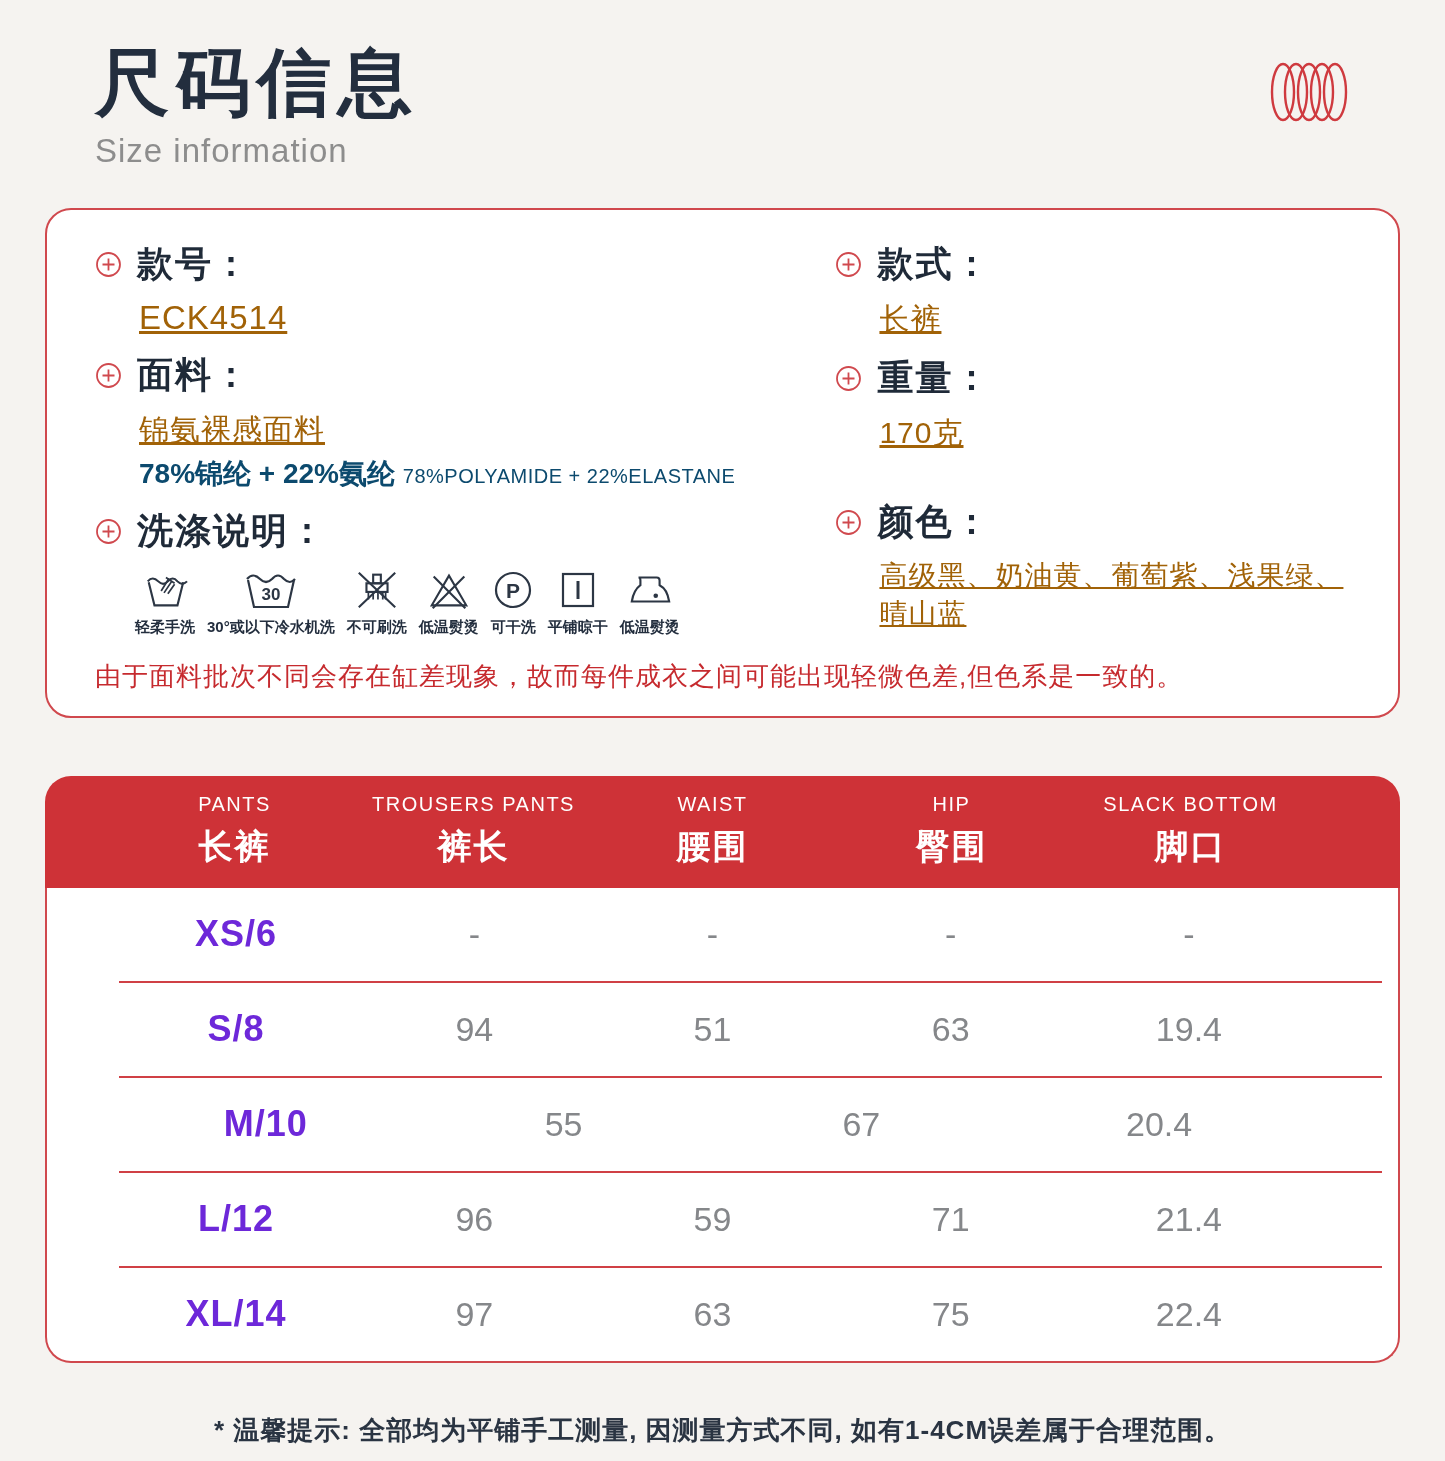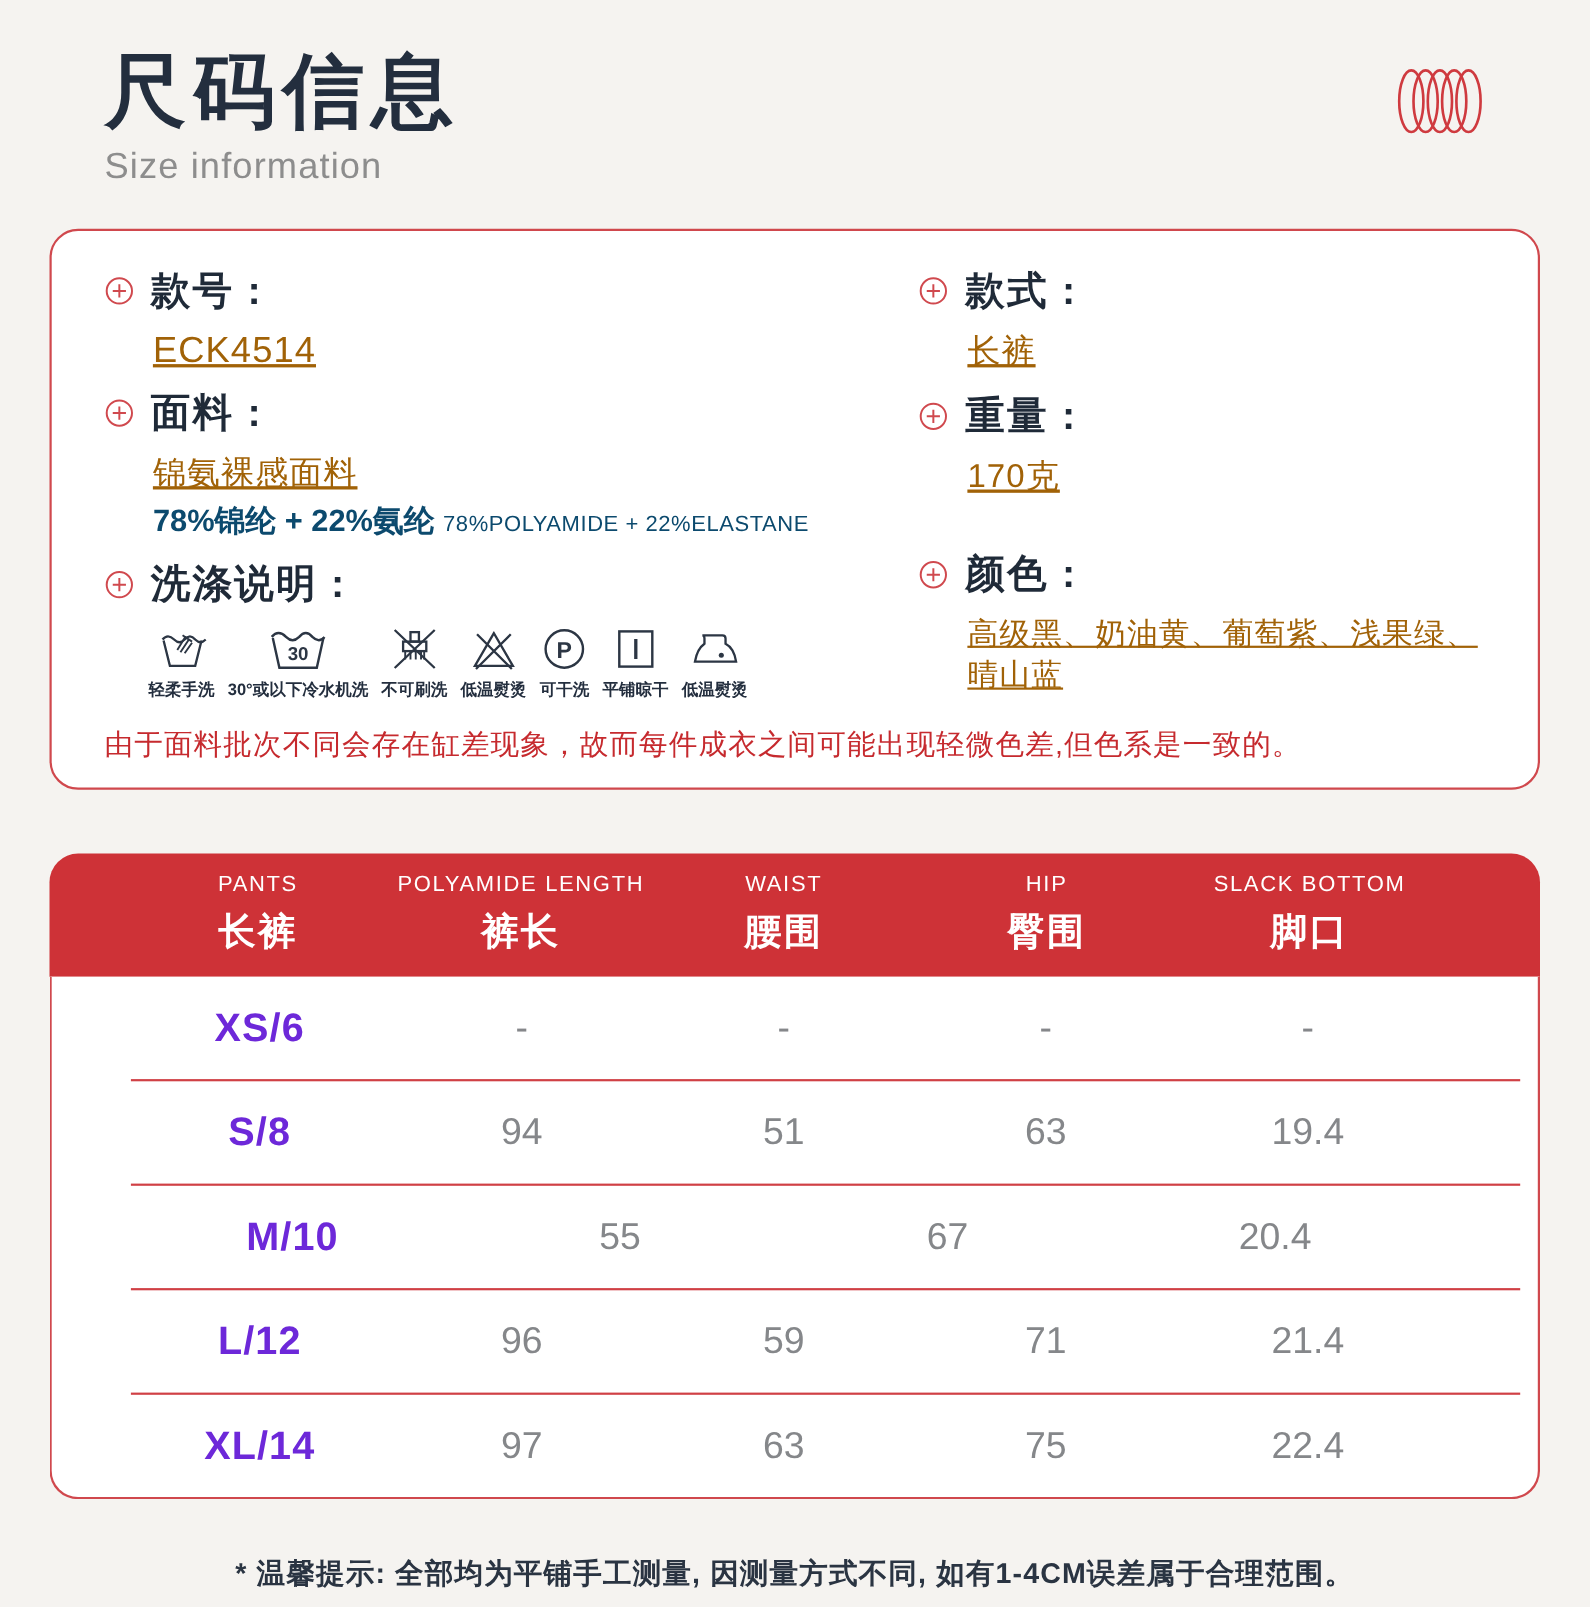--- a/index.html
+++ b/index.html
@@ -241,21 +241,21 @@
   <div class="batch-note">由于面料批次不同会存在缸差现象，故而每件成衣之间可能出现轻微色差,但色系是一致的。</div>
 </div>
 
 <div class="size-table">
   <div class="size-head">
     <div class="size-head-cell">
       <div class="size-head-en">PANTS</div>
       <div class="size-head-cn">长裤</div>
     </div>
     <div class="size-head-cell">
-      <div class="size-head-en">POLYAMIDE LENGTH</div>
+      <div class="size-head-en">TROUSERS PANTS</div>
       <div class="size-head-cn">裤长</div>
     </div>
     <div class="size-head-cell">
       <div class="size-head-en">WAIST</div>
       <div class="size-head-cn">腰围</div>
     </div>
     <div class="size-head-cell">
       <div class="size-head-en">HIP</div>
       <div class="size-head-cn">臀围</div>
     </div>

